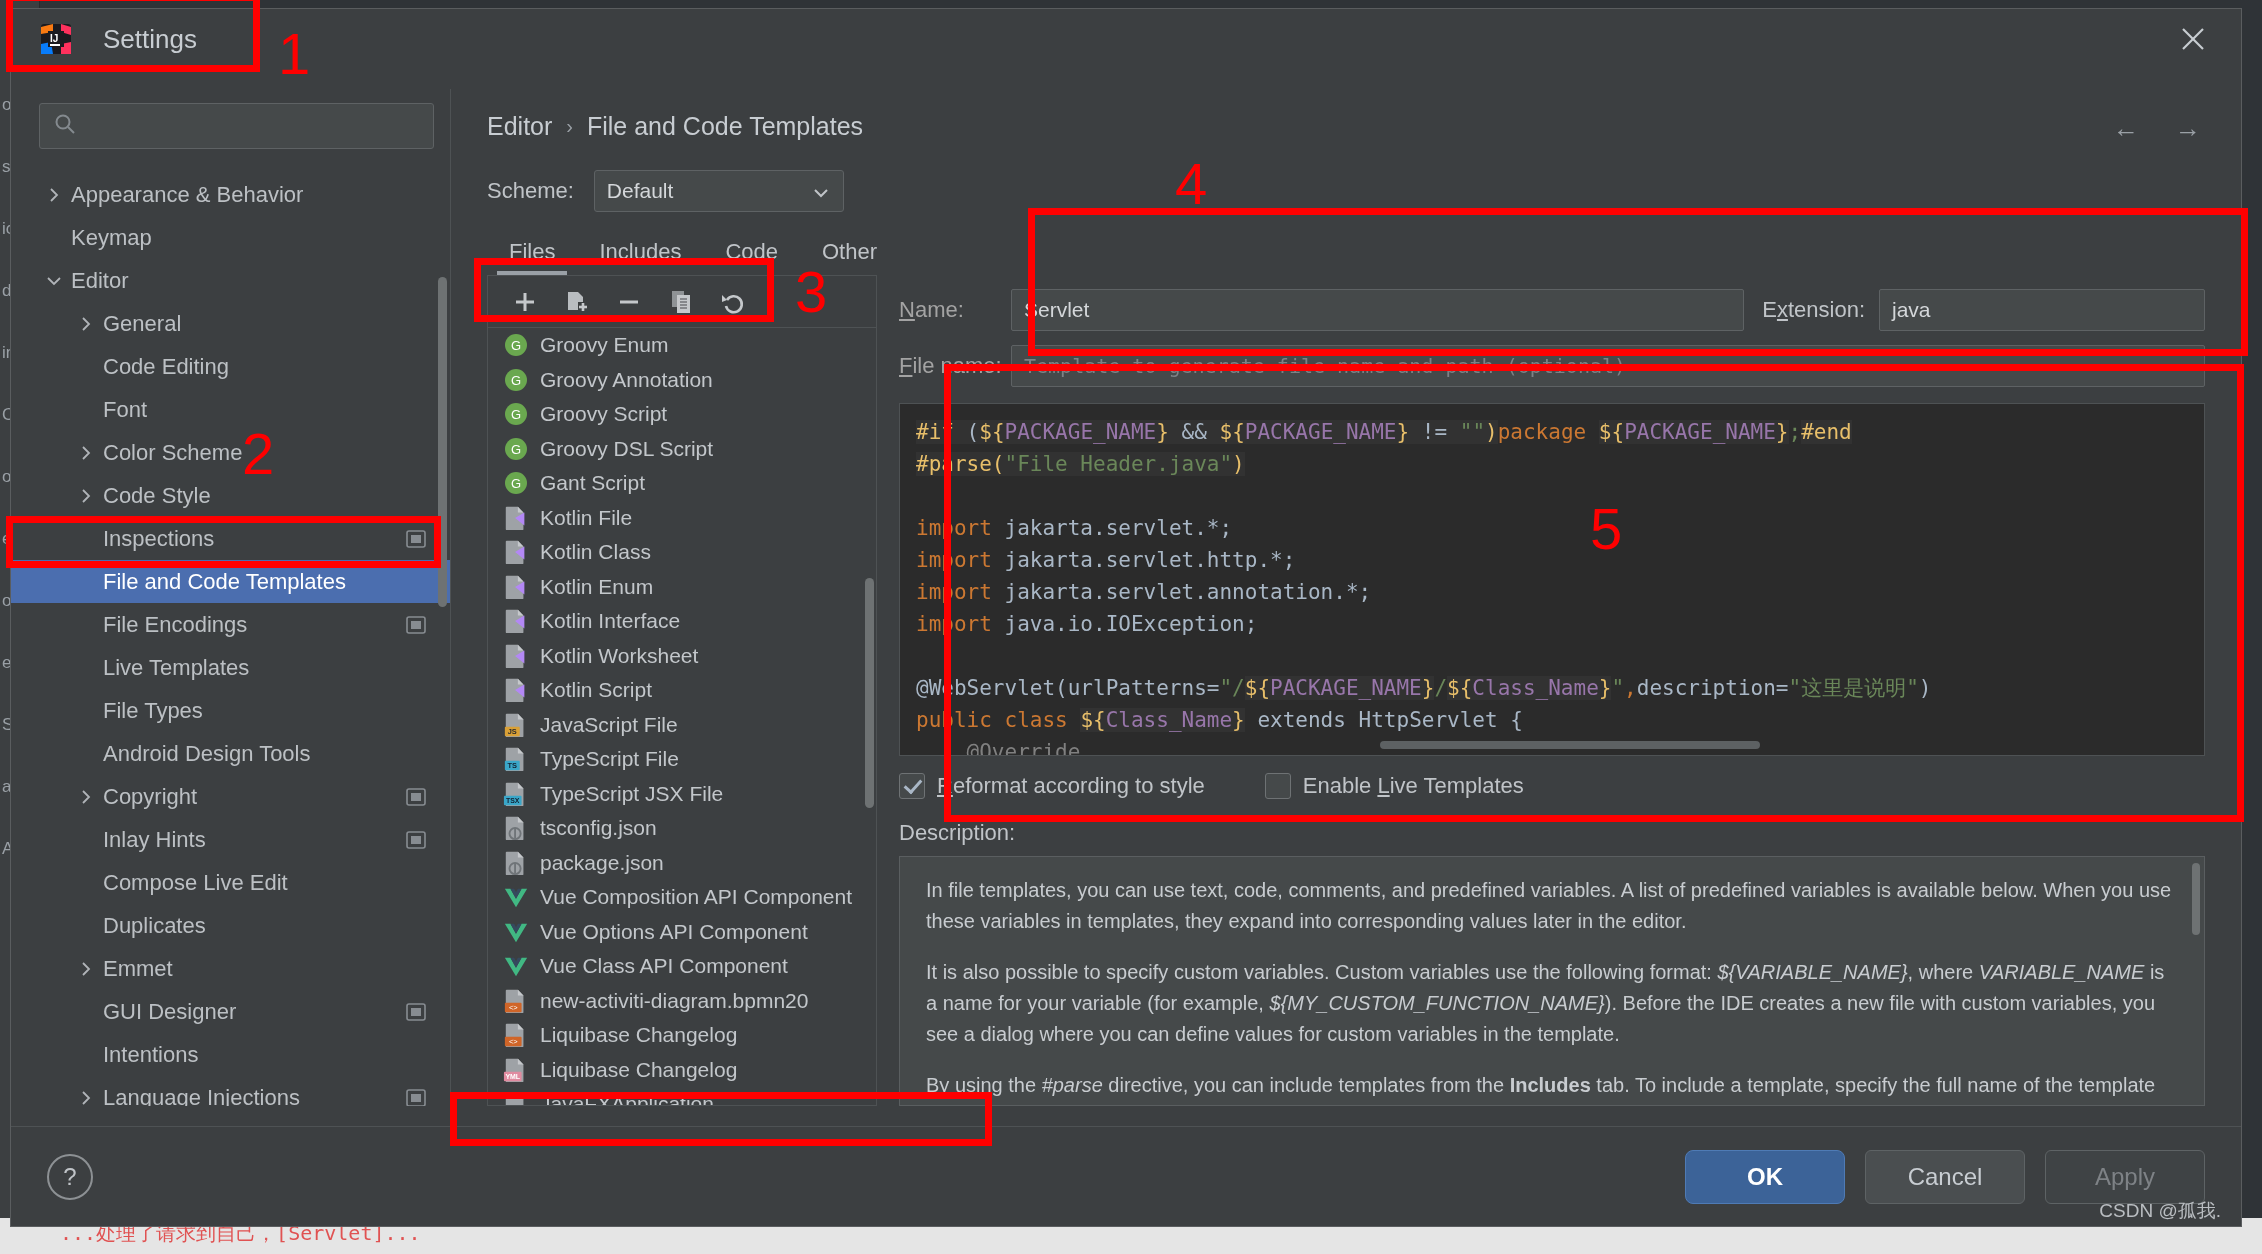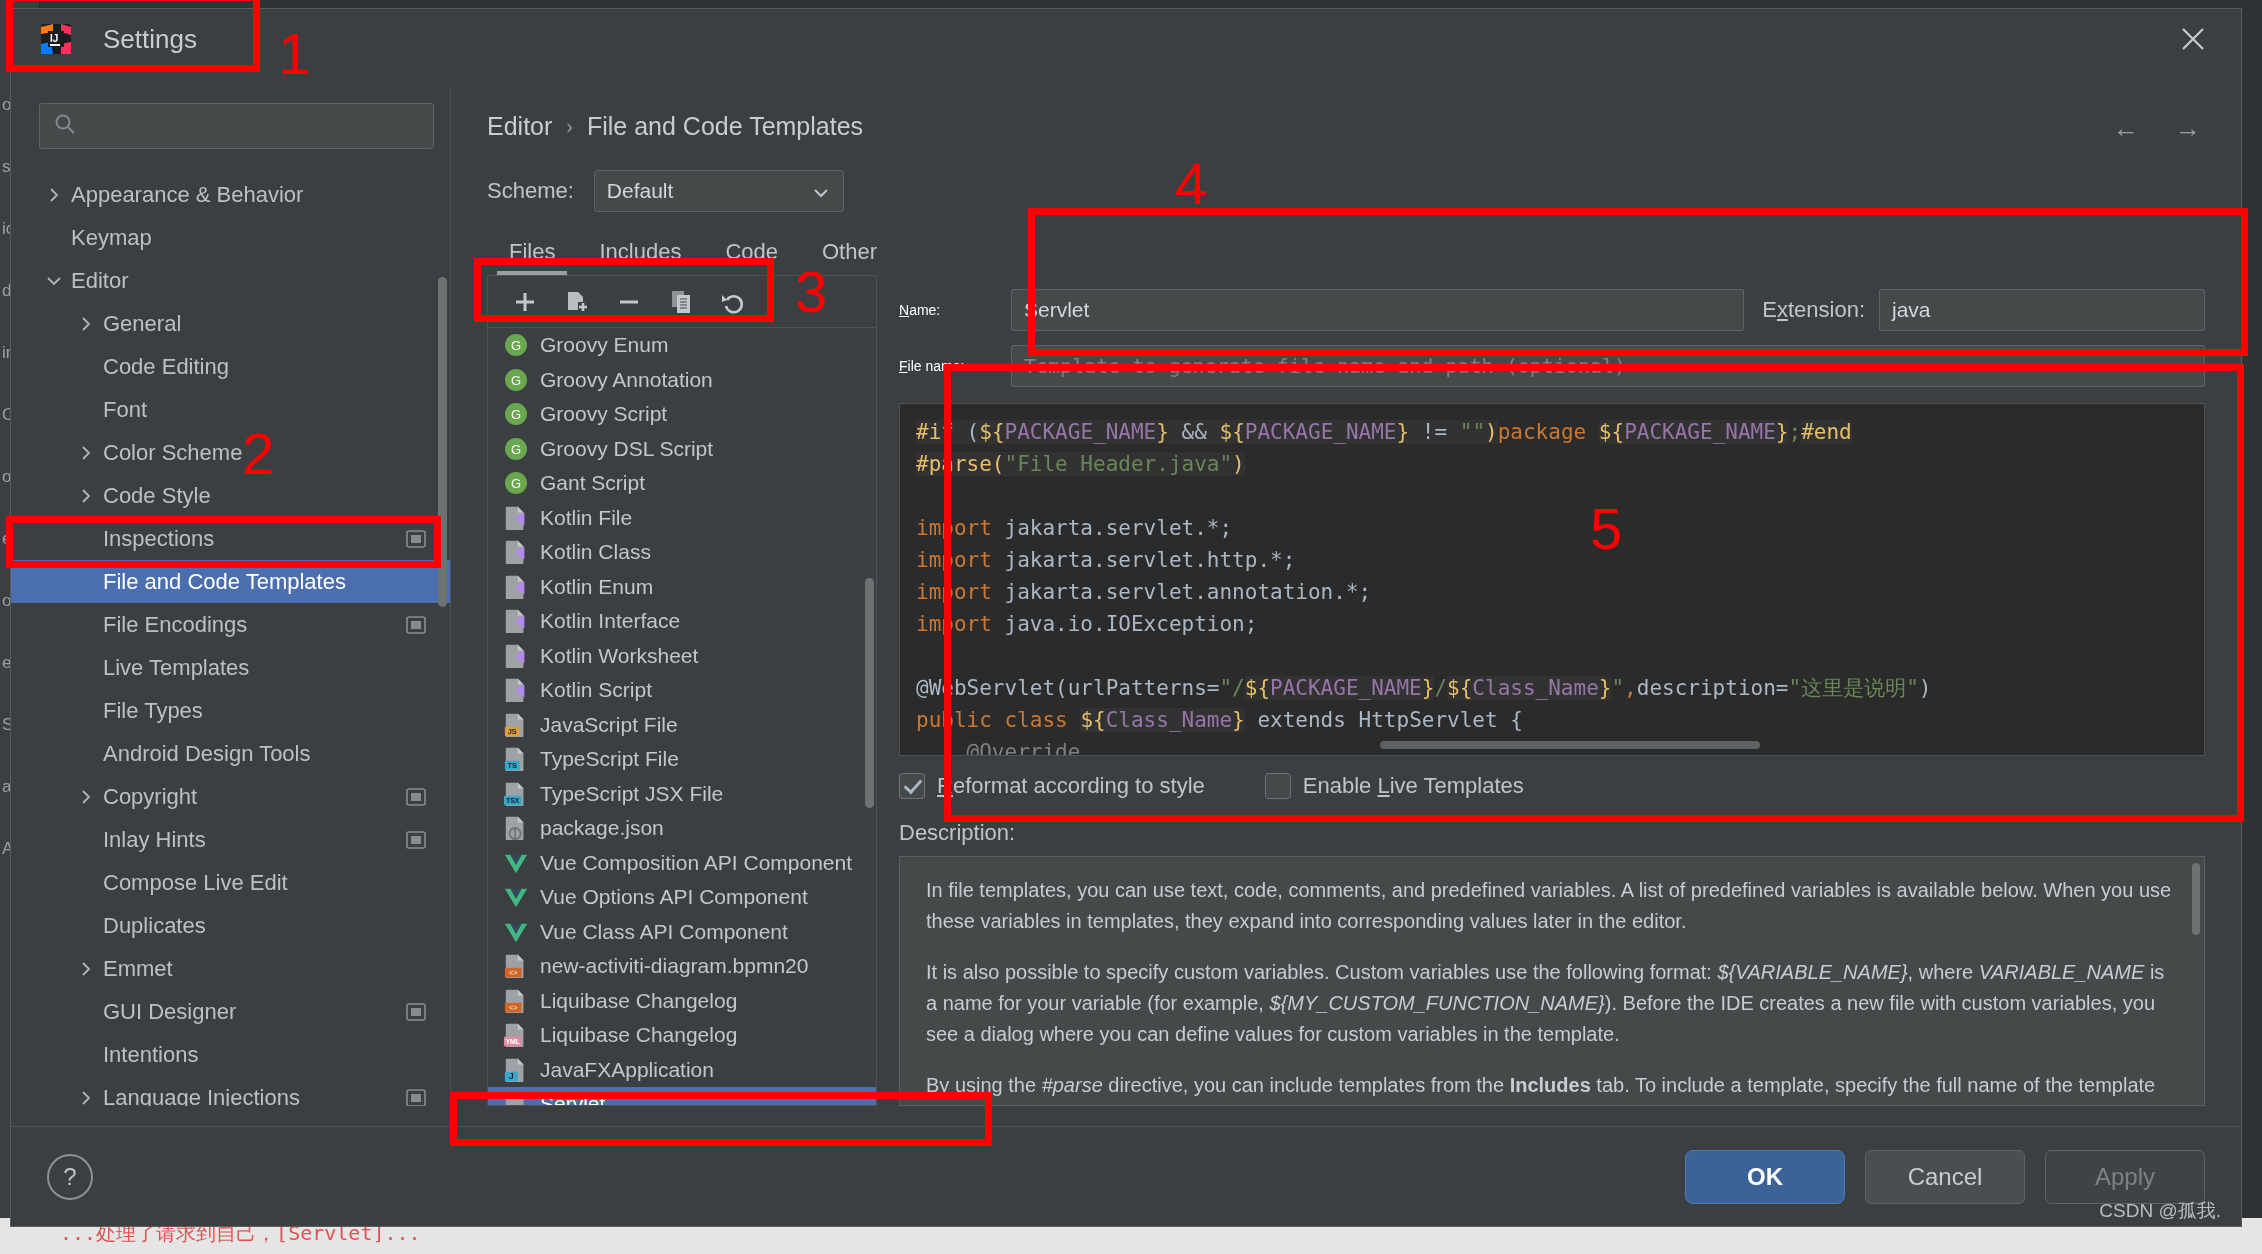--- a/index.html
+++ b/index.html
@@ -104,21 +104,21 @@
     display:flex; align-items:center; justify-content:center; }
   .tpl-item.selected { background:#4b6eaf; color:#ffffff; }
   .tpl-scroll { position:absolute; right:2px; top:250px; width:9px; height:230px;
     background:#6e7273; border-radius:5px; }
 
   
   .detail { flex:1; margin-left:22px; margin-right:36px; display:flex;
     flex-direction:column; min-width:0; min-height:0; }
 
   .field-row { display:flex; align-items:center; margin-top:14px; }
-  .field-lbl { font-size:14px; color:#ffffff; width:112px; flex:none; }
+  .field-lbl { font-size:22px; color:#a3a3a3; width:112px; flex:none; }
   .field-lbl u { text-decoration:underline; }
   .txtfield { height:42px; background:#45494a; border:1px solid #5e6264;
     border-radius:2px; color:#d4d7da; font-size:21px; padding:0 12px;
     display:flex; align-items:center; font-family:"Liberation Sans",sans-serif; }
   .txtfield.ph { color:#7e8286; font-family:"DejaVu Sans Mono", monospace; font-size:20px; }
   .name-field { flex:1; min-width:0; }
   .ext-lbl { font-size:22px; color:#c0c4c8; margin:0 14px 0 18px; }
   .ext-field { width:326px; }
   .fname-field { flex:1; min-width:0; }
 
@@ -642,20 +642,31 @@
                 </div>
                 <div class="tpl-item">
                   <span class="ic">
                     <svg width="26" height="26" viewBox="0 0 28 28">
                       <path d="M4 2 h12 l6 6 v18 a1 1 0 0 1 -1 1 H4 a1 1 0 0 1 -1 -1 V3 a1 1 0 0 1 1 -1 z" fill="#9ea2a6"></path>
                       <path d="M16 2 l6 6 h-6 z" fill="#c5c8cb"></path>
                       <circle cx="13" cy="20" r="6" fill="none" stroke="#6f7478" stroke-width="2"></circle>
                       <line x1="13" y1="15" x2="13" y2="25" stroke="#6f7478" stroke-width="2"></line>
                     </svg>
                   </span>
+                  <span>tsconfig.json</span>
+                </div>
+                <div class="tpl-item">
+                  <span class="ic">
+                    <svg width="26" height="26" viewBox="0 0 28 28">
+                      <path d="M4 2 h12 l6 6 v18 a1 1 0 0 1 -1 1 H4 a1 1 0 0 1 -1 -1 V3 a1 1 0 0 1 1 -1 z" fill="#9ea2a6"></path>
+                      <path d="M16 2 l6 6 h-6 z" fill="#c5c8cb"></path>
+                      <circle cx="13" cy="20" r="6" fill="none" stroke="#6f7478" stroke-width="2"></circle>
+                      <line x1="13" y1="15" x2="13" y2="25" stroke="#6f7478" stroke-width="2"></line>
+                    </svg>
+                  </span>
                   <span>package.json</span>
                 </div>
                 <div class="tpl-item">
                   <span class="ic">
                     <svg width="26" height="26" viewBox="0 0 28 28">
                       <path d="M2 5 h6 l6 11 l6 -11 h6 L14 25 z" fill="#41b883"></path>
                       <path d="M8 5 h4 l2 4 l2 -4 h4 L14 16 z" fill="#35495e"></path>
                     </svg>
                   </span>
                   <span>Vue Composition API Component</span>

